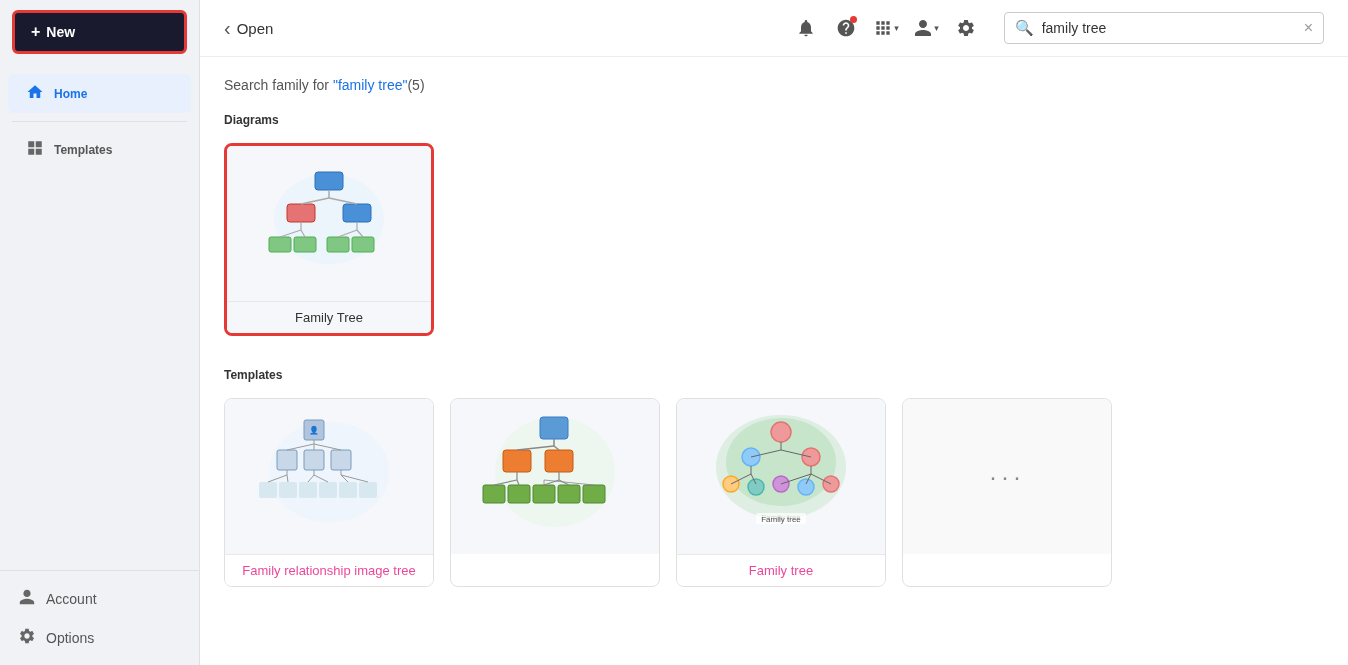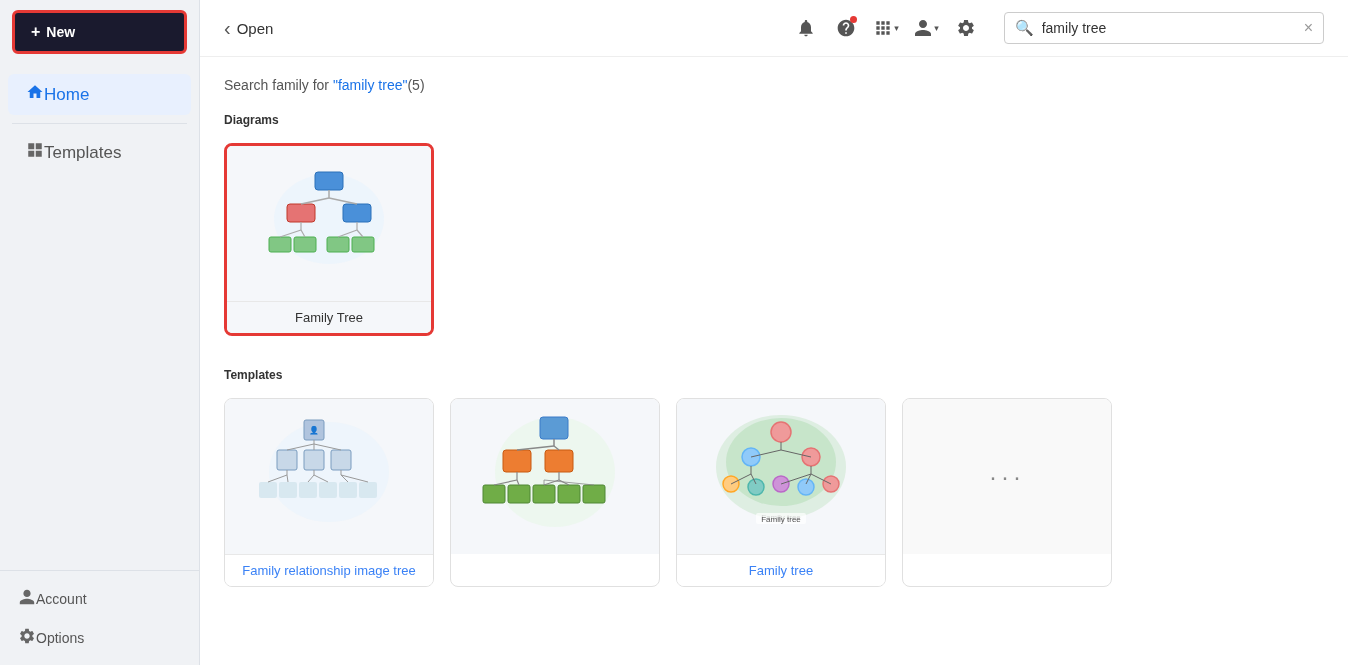--- a/index.html
+++ b/index.html
@@ -25,35 +25,38 @@
       font-size: 14px;
       font-weight: 600;
       display: flex;
       align-items: center;
       gap: 6px;
     }
     .sidebar-nav { flex: 1; padding: 8px 0; }
     .sidebar-item {
       display: flex;
       align-items: center;
+      gap: 10px;
       padding: 9px 18px;
       cursor: pointer;
       border-radius: 6px;
       margin: 2px 8px;
       color: #555;
-      font-size: 17px;
+      font-size: 12px;
+      font-weight: bold;
     }
     .sidebar-item.active { color: #1a73e8; background: #e8f0fe; }
     .sidebar-bottom {
       border-top: 1px solid #dde1e7;
       padding: 8px 0;
     }
     .sidebar-bottom-item {
       display: flex;
       align-items: center;
+      gap: 10px;
       padding: 9px 18px;
       cursor: pointer;
       color: #555;
       font-size: 14px;
     }
 
     
     .main {
       flex: 1;
       background: white;
@@ -199,21 +202,21 @@
       height: 155px;
       background: #f5f7fa;
       display: flex;
       align-items: center;
       justify-content: center;
       overflow: hidden;
     }
     .template-thumb-label {
       padding: 8px 12px;
       font-size: 13px;
-      color: #3b82f6;
+      color: #ec4899;
       text-align: center;
       background: white;
       border-top: 1px solid #e8e8e8;
     }
 
     
     .more-dots {
       font-size: 24px;
       color: #888;
       letter-spacing: 4px;

